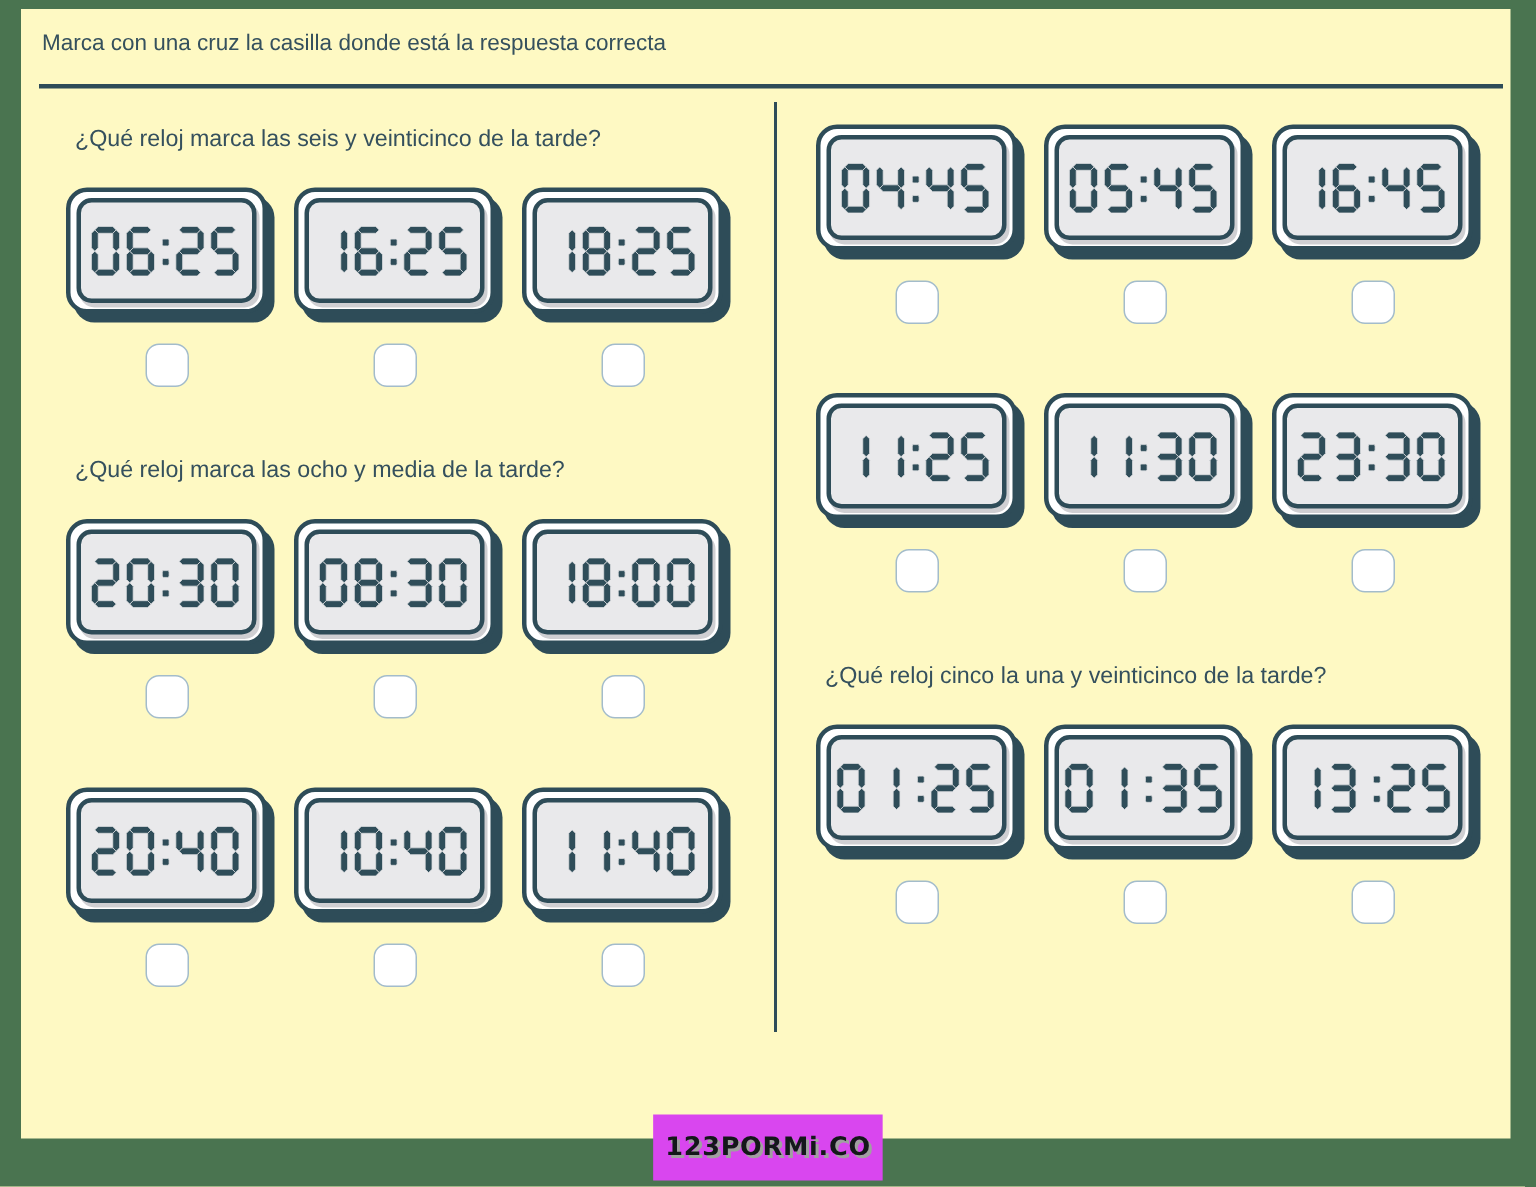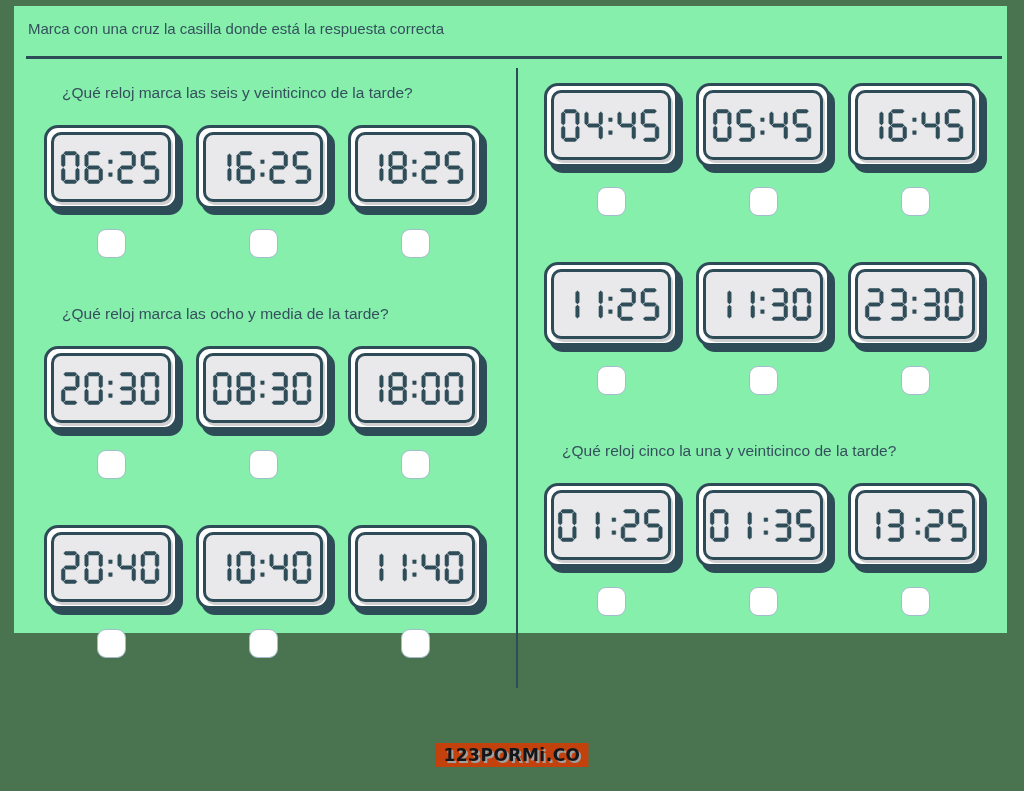--- a/index.html
+++ b/index.html
@@ -2,41 +2,41 @@
 <html><head>
 <meta charset="utf-8">
 <style>
   html,body{margin:0;padding:0;}
   body{
     width:1024px;height:791px;overflow:hidden;position:relative;
     background:#4a7450;
     font-family:"Liberation Sans","DejaVu Sans",sans-serif;
   }
   .page{
-    position:absolute;left:14px;top:6px;width:993px;height:627px;
-    background:#86efac;
+    position:absolute;left:14px;top:6px;width:993px;height:753px;
+    background:#fef9c3;
   }
   .title{
     margin:14px 14px 0 14px;
     color:#35505d;font-size:15px;
   }
   .rule{
     height:3px;background:#2e4c58;margin:19px 5px 0 12px;
   }
   .content{position:relative;display:flex;}
   .divider{
     position:absolute;left:502px;top:9px;width:2px;height:620px;
     background:#2e4c58;
   }
   .col{width:502px;box-sizing:border-box;padding-left:30px;}
   .col.right{width:491px;padding-left:28px;}
   .block{margin-top:24px;}
   .block ~ .block{margin-top:46px;}
   .question{
-    color:#35505d;font-size:15.5px;margin:0 0 22px 18px;line-height:20px;
+    color:#35505d;font-size:15.5px;margin:0 0 22px 6px;line-height:20px;
   }
   .clock-row{display:flex;gap:18px;}
   .cell{display:flex;flex-direction:column;align-items:center;gap:20px;}
   .clock{
     background:#ffffff;border:3px solid #2e4c58;border-radius:14px;
     box-shadow:5px 6px 0 0 #2e4c58;padding:4px;
   }
   .screen{
     width:114px;height:64px;background:#e9e9eb;
     border:3px solid #2e4c58;border-radius:10px;
@@ -44,21 +44,21 @@
     display:flex;align-items:center;justify-content:center;
   }
   .lcd{display:flex;align-items:center;justify-content:center;}
   .checkbox{
     width:29px;height:29px;box-sizing:border-box;
     border:1.5px solid #a3bccb;border-radius:9px;background:#fff;
     cursor:pointer;
   }
   .watermark-box{
     position:absolute;left:50%;top:743px;transform:translateX(-50%);
-    background:#c2410c;padding:2px 8px;
+    background:#d946ef;padding:12px 8px;
   }
   .watermark-text{
     font-weight:700;font-size:17px;letter-spacing:0.5px;color:#14171a;
     text-shadow:2px 2px 0 #a0a0a0;
     font-family:"DejaVu Sans",sans-serif;
   }
 </style>
 </head>
 <body>
 

